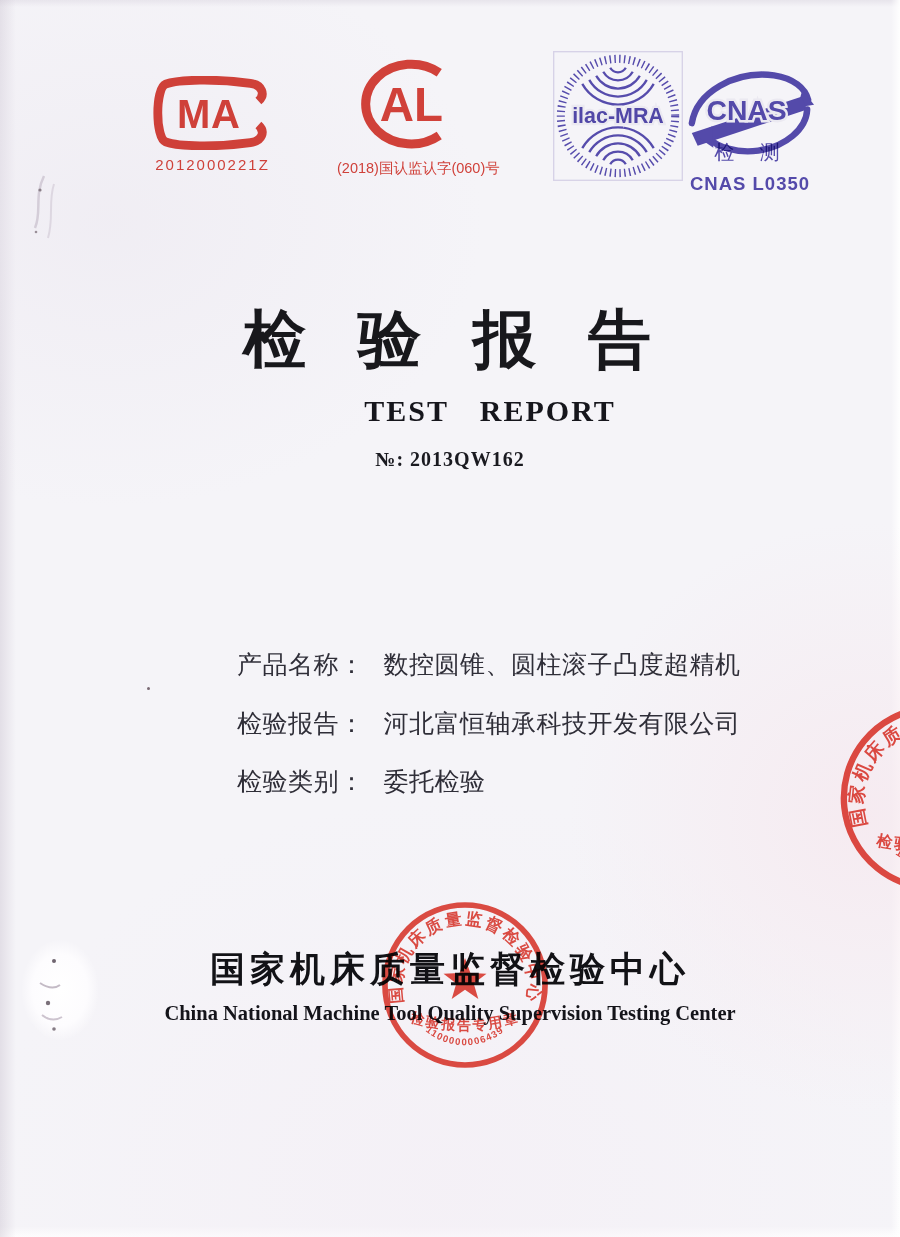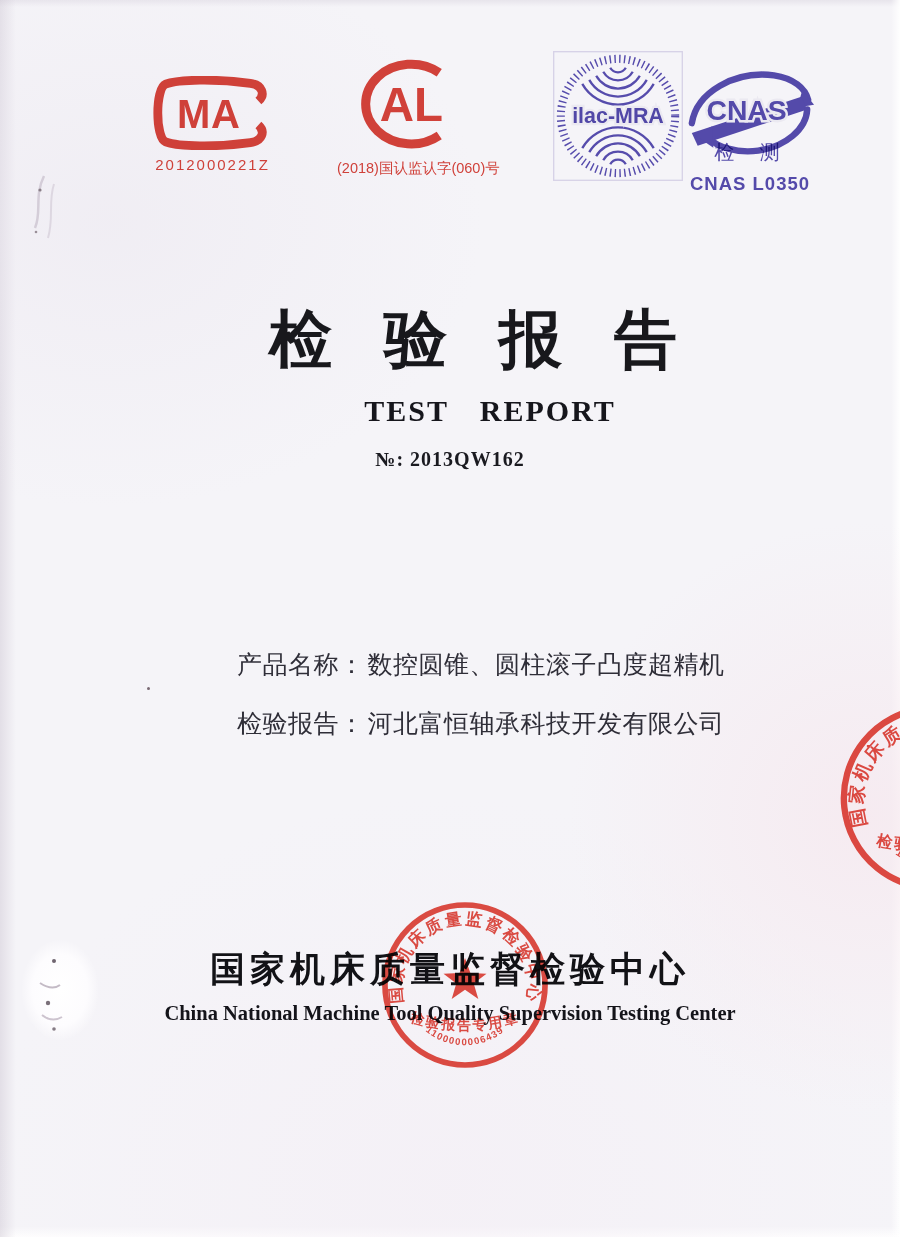--- a/index.html
+++ b/index.html
@@ -19,34 +19,34 @@
       #f5f4f8;
     font-family:"Liberation Sans", sans-serif;
   }
   .abs{position:absolute;}
   .ink{mix-blend-mode:multiply;opacity:.93;}
   .red-caption{color:#d7352c;white-space:nowrap;}
   .blue-caption{color:#4a3fa9;white-space:nowrap;}
   .center{text-align:center;}
   .title-cn{
     font-size:63px;font-weight:700;color:#18181c;
-    letter-spacing:52px;white-space:nowrap;line-height:1;margin-left:26px;
+    letter-spacing:52px;white-space:nowrap;line-height:1;
   }
   .title-en{
     width:900px;font-family:"Liberation Serif", serif;
     font-size:30px;font-weight:700;letter-spacing:2px;word-spacing:22px;
     color:#16161c;
     margin-left:40px;
   }
   .report-no{
     width:900px;font-family:"Liberation Serif", serif;
     font-size:20px;font-weight:700;letter-spacing:1px;color:#1a1a20;
   }
   .field-row{font-size:25px;color:#2f2e38;letter-spacing:.5px;white-space:nowrap;}
-  .field-row .lbl{margin-right:3px;}
+  .field-row .lbl{margin-right:19px;}
   .org-cn{width:900px;font-size:35px;font-weight:700;letter-spacing:5px;color:#121216;white-space:nowrap;}
   .org-en{width:900px;font-family:"Liberation Serif", serif;font-size:20.5px;font-weight:700;color:#14141a;white-space:nowrap;}
   .seal{mix-blend-mode:multiply;opacity:.9;}
   .speck{border-radius:50%;}
   .crumple{
     background:radial-gradient(closest-side,#ffffff 0%,#fdfcfe 55%,rgba(253,252,254,0) 78%);
   }
 </style>
 </head>
 <body>
@@ -100,20 +100,23 @@
     <span>№:</span>
     <span style="">2013QW162</span>
   </div>
 
   <div class="abs field-row" style="left:237px;top:648px">
     <span class="lbl">产品名称：</span><span>数控圆锥、圆柱滚子凸度超精机</span>
   </div>
   <div class="abs field-row" style="left:237px;top:707px">
     <span class="lbl">检验报告：</span><span>河北富恒轴承科技开发有限公司</span>
   </div>
+  <div class="abs field-row" style="left:237px;top:765px">
+    <span class="lbl">检验类别：</span><span>委托检验</span>
+  </div>
 
   <div class="abs org-cn center" style="left:0;top:946px">国家机床质量监督检验中心</div>
   <div class="abs org-en center" style="left:0;top:1002px">China National Machine Tool Quality Supervision Testing Center</div>
 
   <svg class="abs seal" style="left:378px;top:898px" width="174" height="174" viewBox="0 0 200 200">
     <defs>
       <path id="seal1-ring" d="M 30 124 A 73 73 0 1 1 170 124" fill="none"></path>
       <path id="seal1-title" d="M 34 141 A 210 210 0 0 0 166 141" fill="none"></path>
       <path id="seal1-serial" d="M 50 149 A 72 72 0 0 0 150 149" fill="none"></path>
     </defs>

